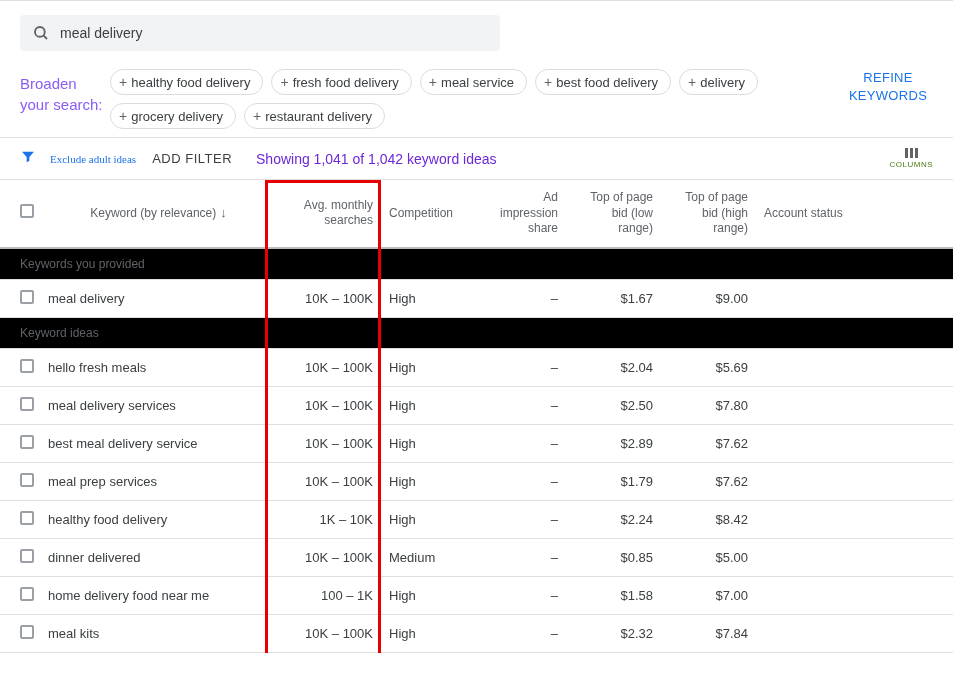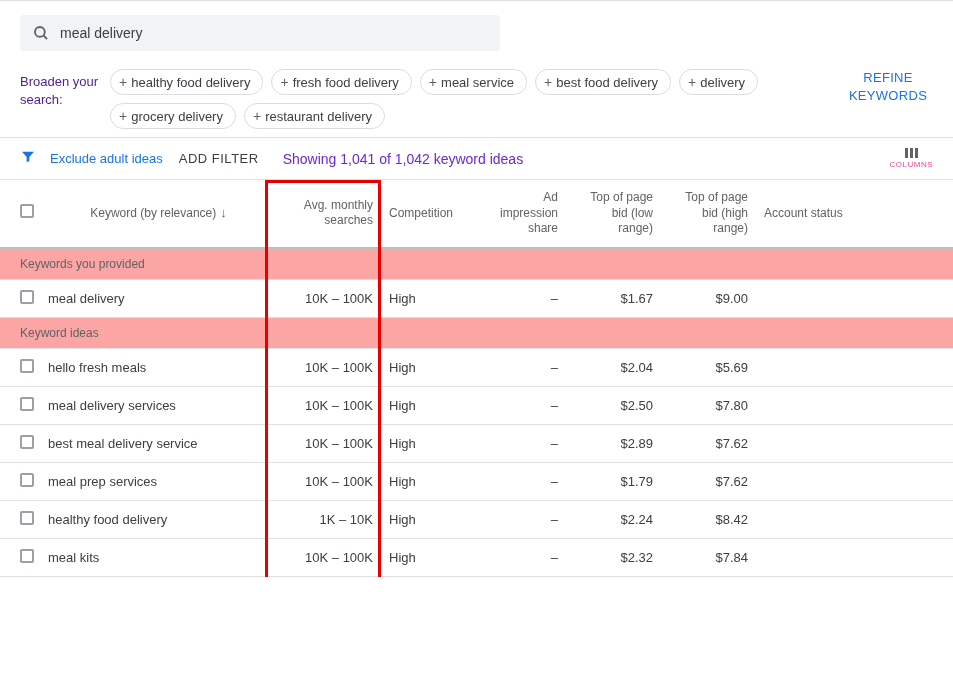--- a/index.html
+++ b/index.html
@@ -41,22 +41,22 @@
     font-size: 13px;
     font-weight: 500;
     letter-spacing: 0.3px;
     cursor: pointer;
   }
   .broaden-row {
     display: flex;
     align-items: flex-start;
   }
   .broaden-label {
-    font-size: 13px;
-    color: #4c1d95;
+    font-size: 15px;
+    color: #8b5cf6;
     width: 90px;
     line-height: 1.4;
     padding-top: 4px;
   }
   .chip-container {
     flex: 1;
     display: flex;
     flex-wrap: wrap;
     gap: 8px;
   }
@@ -88,42 +88,43 @@
   }
   .filter-bar {
     display: flex;
     align-items: center;
     padding: 10px 20px;
     border-bottom: 1px solid #e0e0e0;
   }
   .filter-icon { color: #1a73e8; margin-right: 14px; }
   .exclude-link {
     color: #1a73e8;
-    font-size: 13px;
+    font-size: 11px;
     margin-right: 16px;
     cursor: pointer;
+    font-family: Liberation Serif, serif;
   }
   .add-filter {
     color: #3c4043;
     font-size: 13px;
     font-weight: 500;
     letter-spacing: 0.5px;
     margin-right: 24px;
     cursor: pointer;
   }
   .showing-text {
     color: #6d28d9;
     font-size: 14px;
   }
   .cols-button {
     margin-left: auto;
     display: flex;
     flex-direction: column;
     align-items: center;
-    color: #ec4899;
+    color: #4d7c0f;
     cursor: pointer;
   }
   .cols-button .bars {
     display: flex;
     gap: 2px;
     margin-bottom: 2px;
   }
   .cols-button .bars span {
     width: 3px;
     height: 10px;
@@ -151,21 +152,21 @@
   .checkbox {
     width: 14px;
     height: 14px;
     border: 2px solid #9aa0a6;
     border-radius: 2px;
     display: inline-block;
     cursor: pointer;
   }
   .sort-arrow { font-size: 13px; color: #5f6368; margin-left: 4px;}
   tbody tr.section-row td {
-    background: #fca5a5;
+    background: #000000;
     font-size: 12px;
     color: #5f6368;
     padding: 8px 8px 8px 20px;
     border-bottom: 1px solid #e0e0e0;
   }
   tbody tr.data-row td {
     font-size: 13px;
     color: #3c4043;
     padding: 10px 8px;
     border-bottom: 1px solid #e0e0e0;
@@ -334,20 +335,40 @@
           <td class="left">healthy food delivery</td>
           <td>1K – 10K</td>
           <td class="left">High</td>
           <td>–</td>
           <td>$2.24</td>
           <td>$8.42</td>
           <td class="left"></td>
         </tr>
         <tr class="data-row">
           <td class="checkbox-cell"><span class="checkbox"></span></td>
+          <td class="left">dinner delivered</td>
+          <td>10K – 100K</td>
+          <td class="left">Medium</td>
+          <td>–</td>
+          <td>$0.85</td>
+          <td>$5.00</td>
+          <td class="left"></td>
+        </tr>
+        <tr class="data-row">
+          <td class="checkbox-cell"><span class="checkbox"></span></td>
+          <td class="left">home delivery food near me</td>
+          <td>100 – 1K</td>
+          <td class="left">High</td>
+          <td>–</td>
+          <td>$1.58</td>
+          <td>$7.00</td>
+          <td class="left"></td>
+        </tr>
+        <tr class="data-row">
+          <td class="checkbox-cell"><span class="checkbox"></span></td>
           <td class="left">meal kits</td>
           <td>10K – 100K</td>
           <td class="left">High</td>
           <td>–</td>
           <td>$2.32</td>
           <td>$7.84</td>
           <td class="left"></td>
         </tr>
       </tbody>
 </table>

